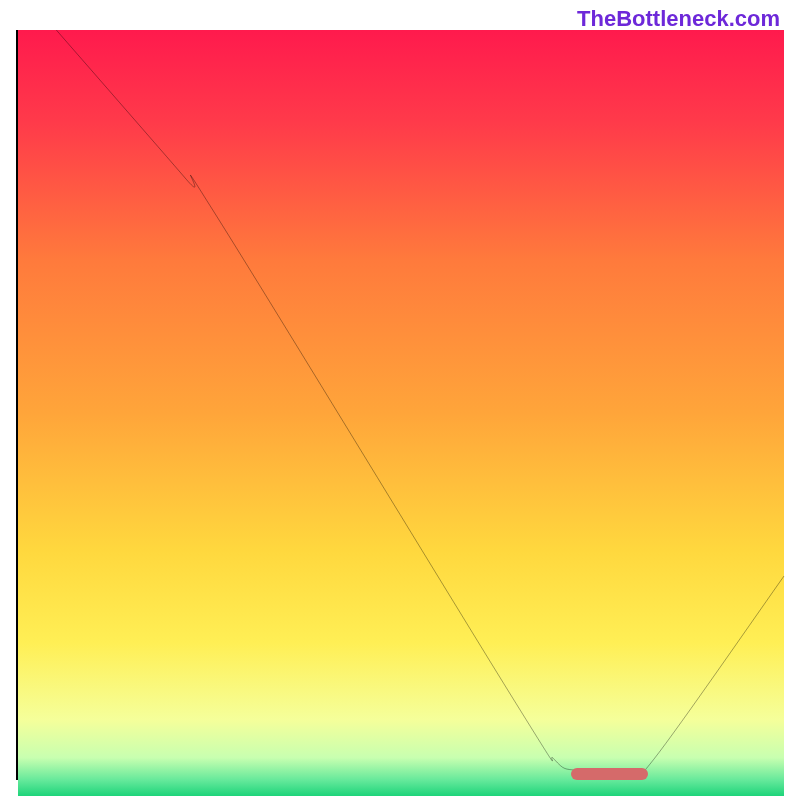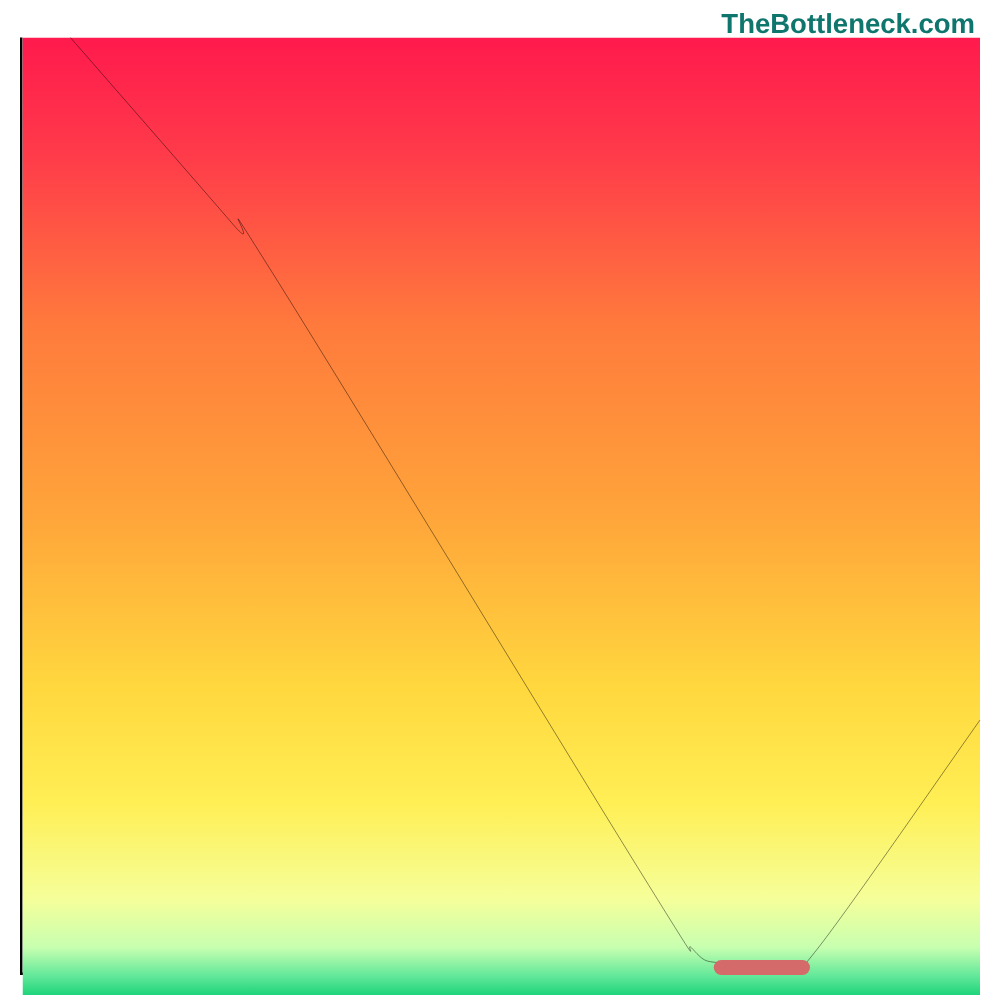--- a/index.html
+++ b/index.html
@@ -10,21 +10,21 @@
     position: relative;
     font-family: Arial, sans-serif;
     overflow: hidden;
   }
   .watermark {
     position: absolute;
     top: 6px;
     right: 20px;
     font-size: 22px;
     font-weight: bold;
-    color: #0f766e;
+    color: #6d28d9;
     z-index: 10;
   }
   .plot-area {
     position: absolute;
     left: 16px;
     top: 30px;
     width: 768px;
     height: 750px;
     border-left: 2px solid #000000;
     border-bottom: 2px solid #000000;

